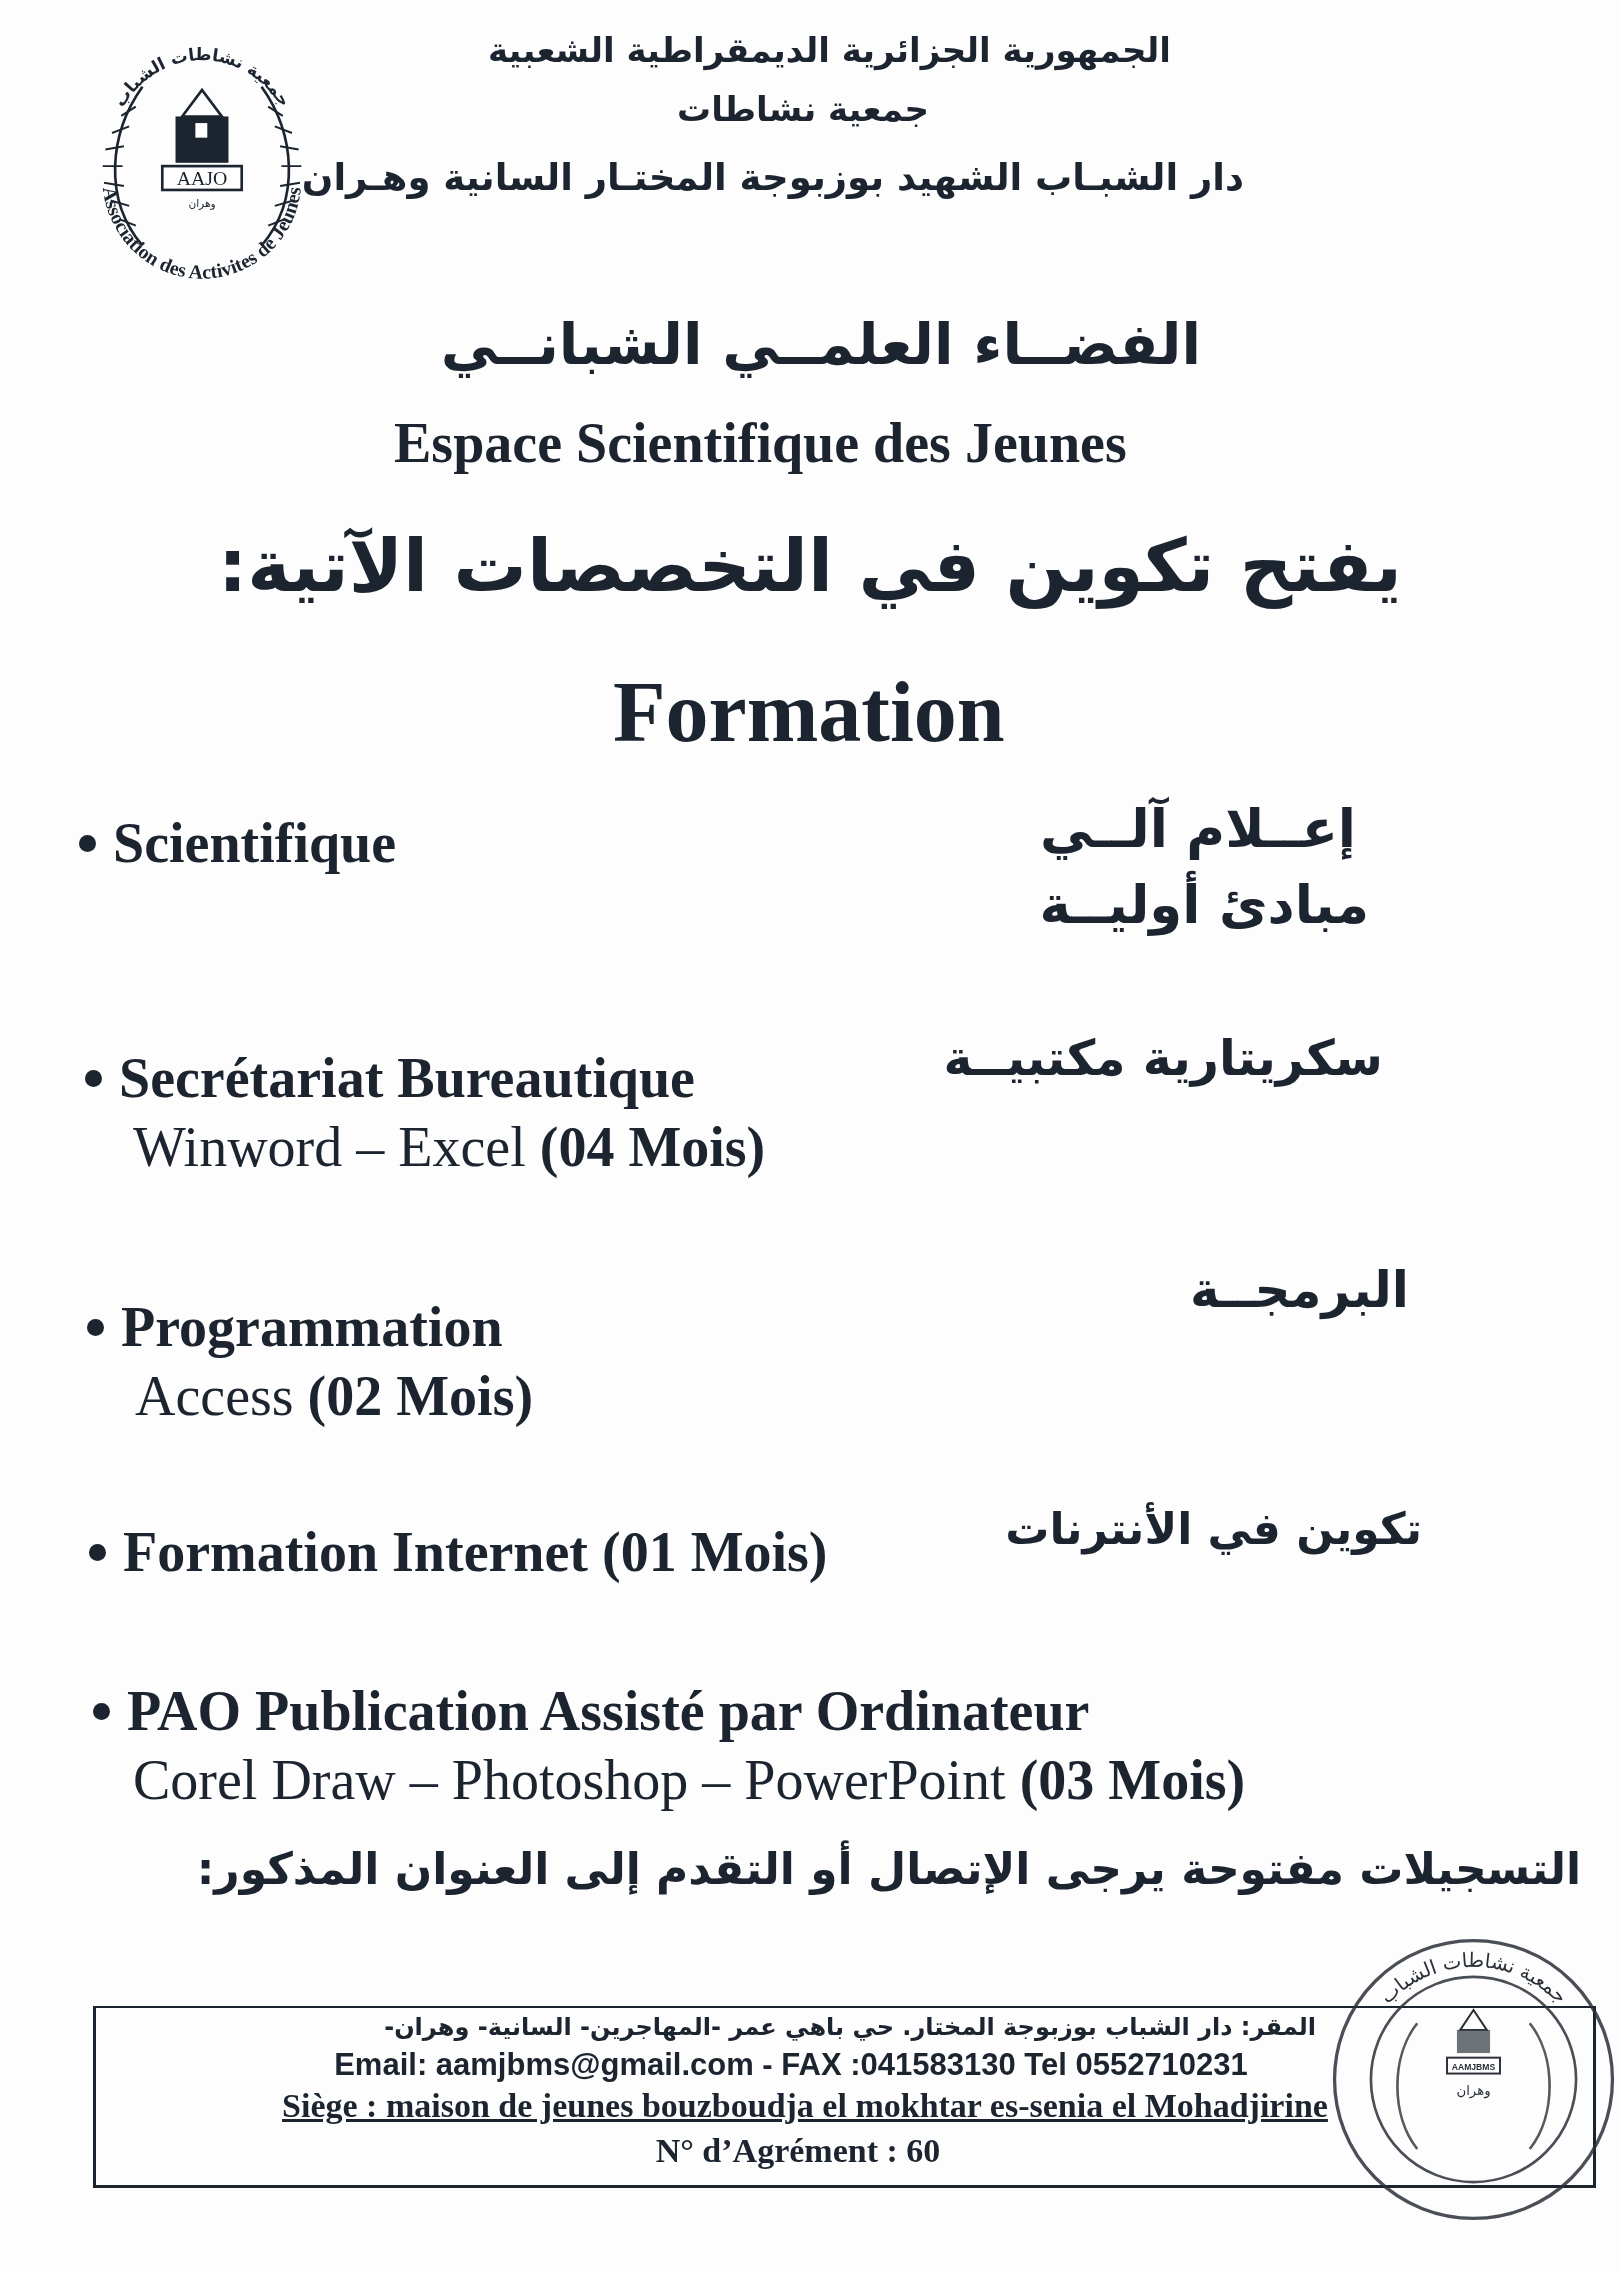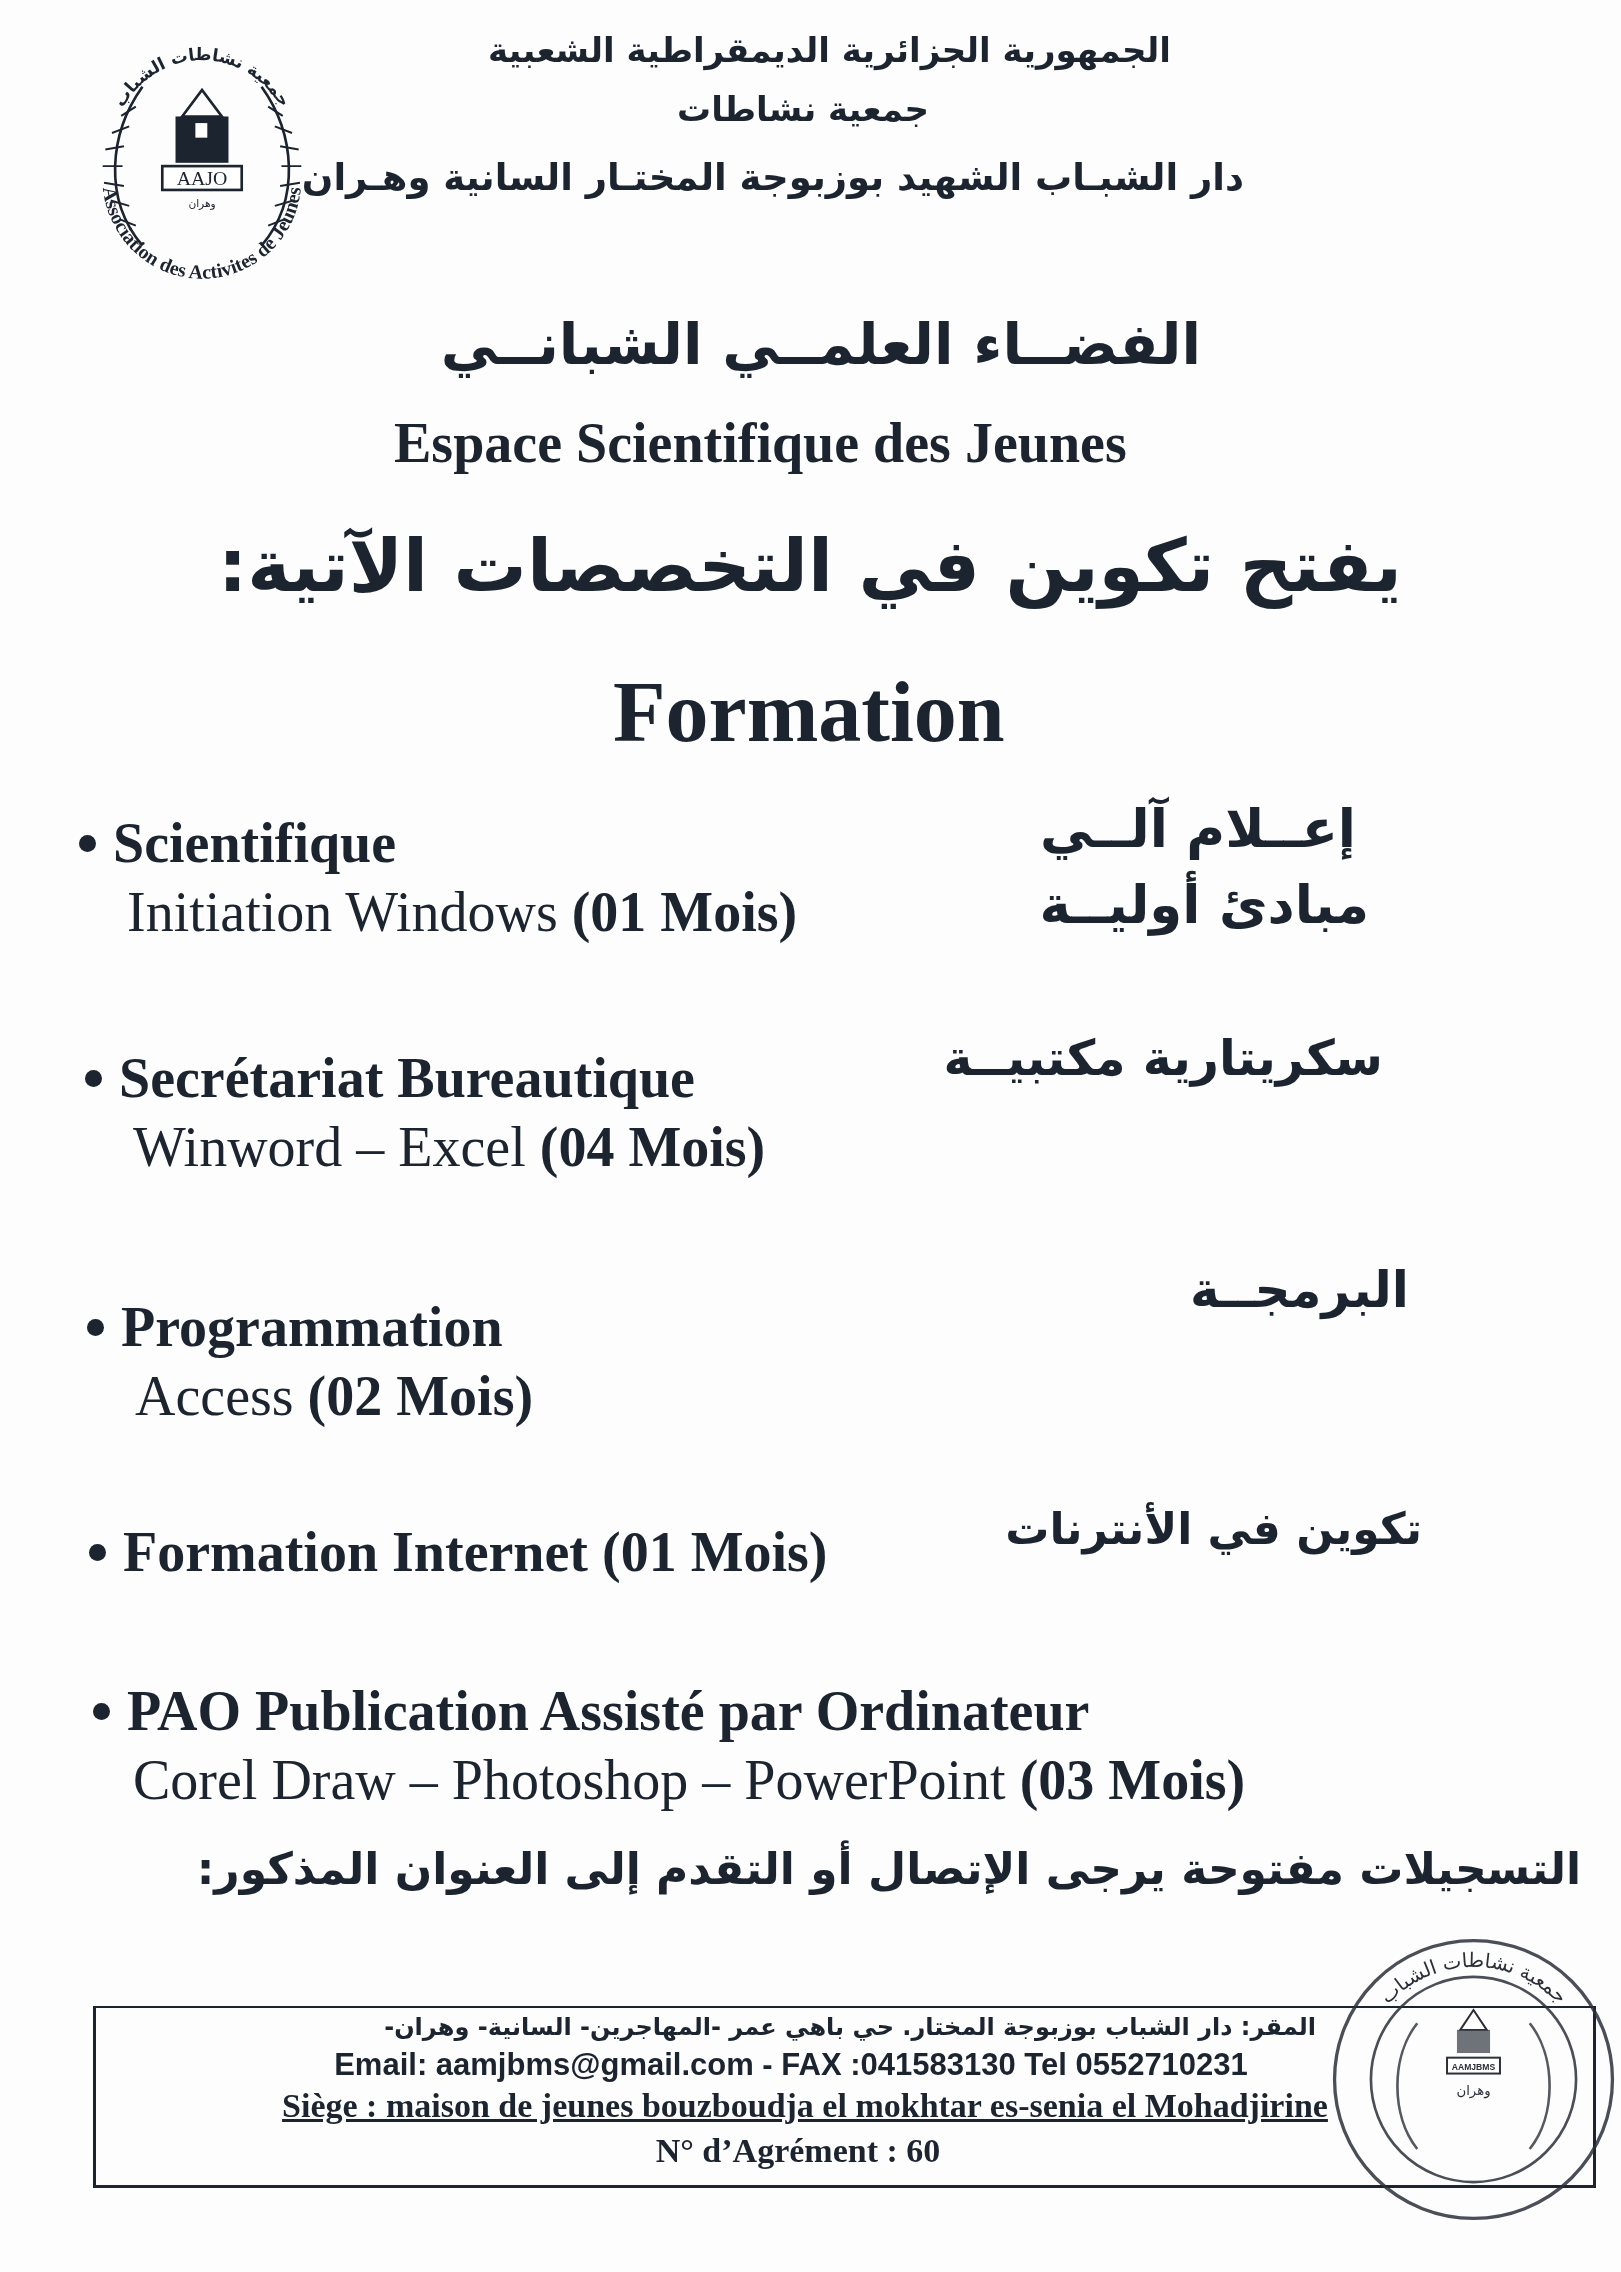--- a/index.html
+++ b/index.html
@@ -92,21 +92,20 @@
 <div class="abs ar ar-title">الفضــاء العلمــي الشبانــي</div>
 <div class="abs fr fr-title">Espace Scientifique des Jeunes</div>
 <div class="abs ar ar-open">يفتح تكوين في التخصصات الآتية:</div>
 <div class="abs fr formation">Formation</div>
 
 <div class="abs course c1">
   <div class="title fr">
       <span class="bullet"></span>
       <span>Scientifique</span>
     </div>
-  <div class="sub fr"><span>Initiation Windows</span> <b>(01 Mois)</b></div>
 </div>
 <div class="abs ar ar-c1a">إعــلام آلــي</div>
 <div class="abs ar ar-c1b">مبادئ أوليــة</div>
 
 <div class="abs course c2">
   <div class="title fr">
       <span class="bullet"></span>
       <span>Secrétariat Bureautique</span>
     </div>
   <div class="sub fr"><span>Winword – Excel</span> <b>(04 Mois)</b></div>

